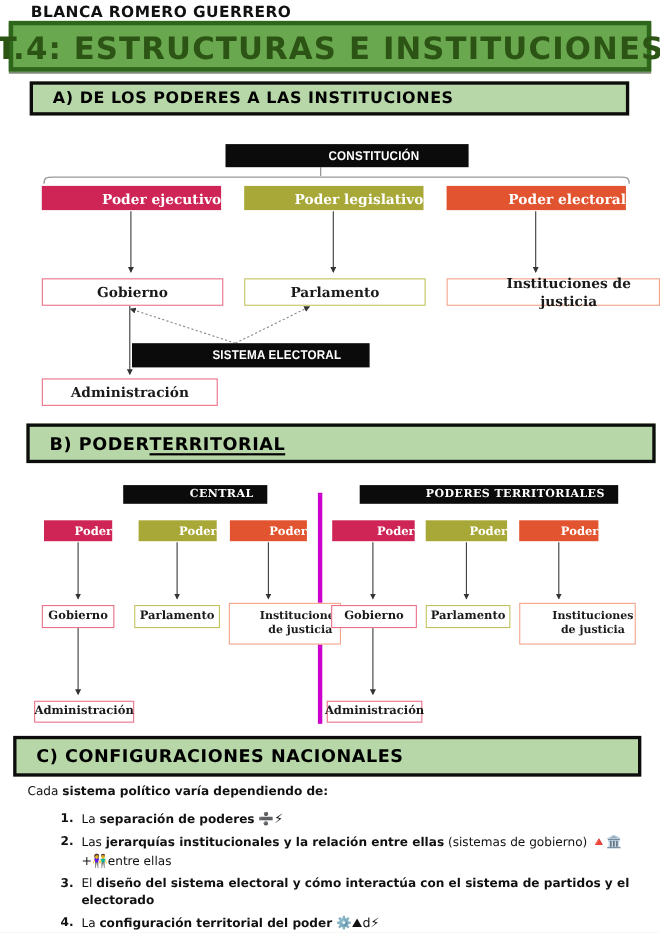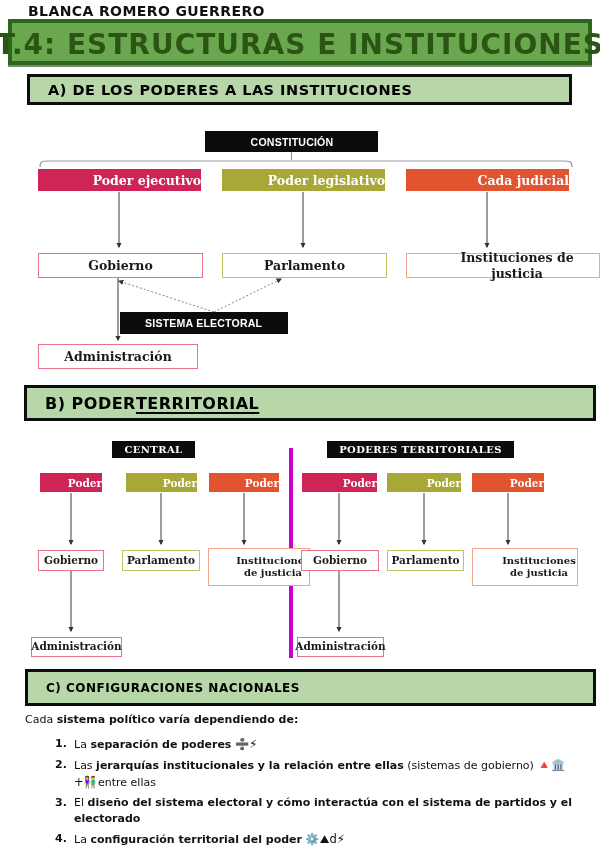--- a/index.html
+++ b/index.html
@@ -23,25 +23,25 @@
     font-size:28px;color:#2c5414;font-weight:600;letter-spacing:1px;white-space:nowrap;
   }
   
   .sec-head{
     position:absolute;background:#b7d7a8;border:3px solid #0d0d0d;
     display:flex;align-items:center;padding-left:18px;color:#000;
     font-weight:bold;letter-spacing:.5px;
   }
   #secA{left:27px;top:74px;width:521px;height:25px;font-size:14.5px;}
   #secB{left:24px;top:385px;width:548px;height:30px;font-size:16px;}
-  #secC{left:25px;top:669px;width:547px;height:31px;font-size:12px;}
+  #secC{left:12px;top:669px;width:547px;height:31px;font-size:16px;}
   .u-thick{text-decoration:underline;text-decoration-thickness:2px;text-underline-offset:3px;}
   
   .bbox{position:absolute;background:#0b0b0b;color:#fff;
-    display:flex;align-items:center;justify-content:center;}
+    display:flex;align-items:center;justify-content:center;padding-left:48px;}
   .cond{font-family:"Liberation Sans",sans-serif;font-weight:bold;font-size:11.5px;letter-spacing:.2px;}
   .cond span{display:inline-block;transform:scaleX(.92);}
   .serifw{font-family:"DejaVu Serif",serif;font-weight:bold;font-size:10px;letter-spacing:.4px;}
   .cbox{position:absolute;color:#fff;font-family:"DejaVu Serif",serif;font-weight:bold;
     display:flex;align-items:center;justify-content:flex-end;}
   .pink{background:#ce2556;}
   .olive{background:#a8a838;}
   .orange{background:#e2532f;}
   .wbox{position:absolute;background:#fff;font-family:"DejaVu Serif",serif;font-weight:bold;
     color:#1a1a1a;display:flex;align-items:center;justify-content:center;
@@ -112,21 +112,21 @@
     <span>CONSTITUCIÓN</span>
   </div>
 
   <div class="cbox pink fsA" style="left:38px;top:169px;width:163px;height:22px">
     <span>Poder ejecutivo</span>
   </div>
   <div class="cbox olive fsA" style="left:222px;top:169px;width:163px;height:22px">
     <span>Poder legislativo</span>
   </div>
   <div class="cbox orange fsA" style="left:406px;top:169px;width:163px;height:22px">
-    <span>Cada judicial</span>
+    <span>Poder electoral</span>
   </div>
 
   <div class="wbox b-pink fsA" style="left:38px;top:253px;width:163px;height:23px">
     <span>Gobierno</span>
   </div>
   <div class="wbox b-olive fsA" style="left:222px;top:253px;width:163px;height:23px">
     <span>Parlamento</span>
   </div>
   <div class="wbox b-orange fsA" style="left:406px;top:253px;width:164px;height:23px">
     <span>Instituciones de justicia</span>

